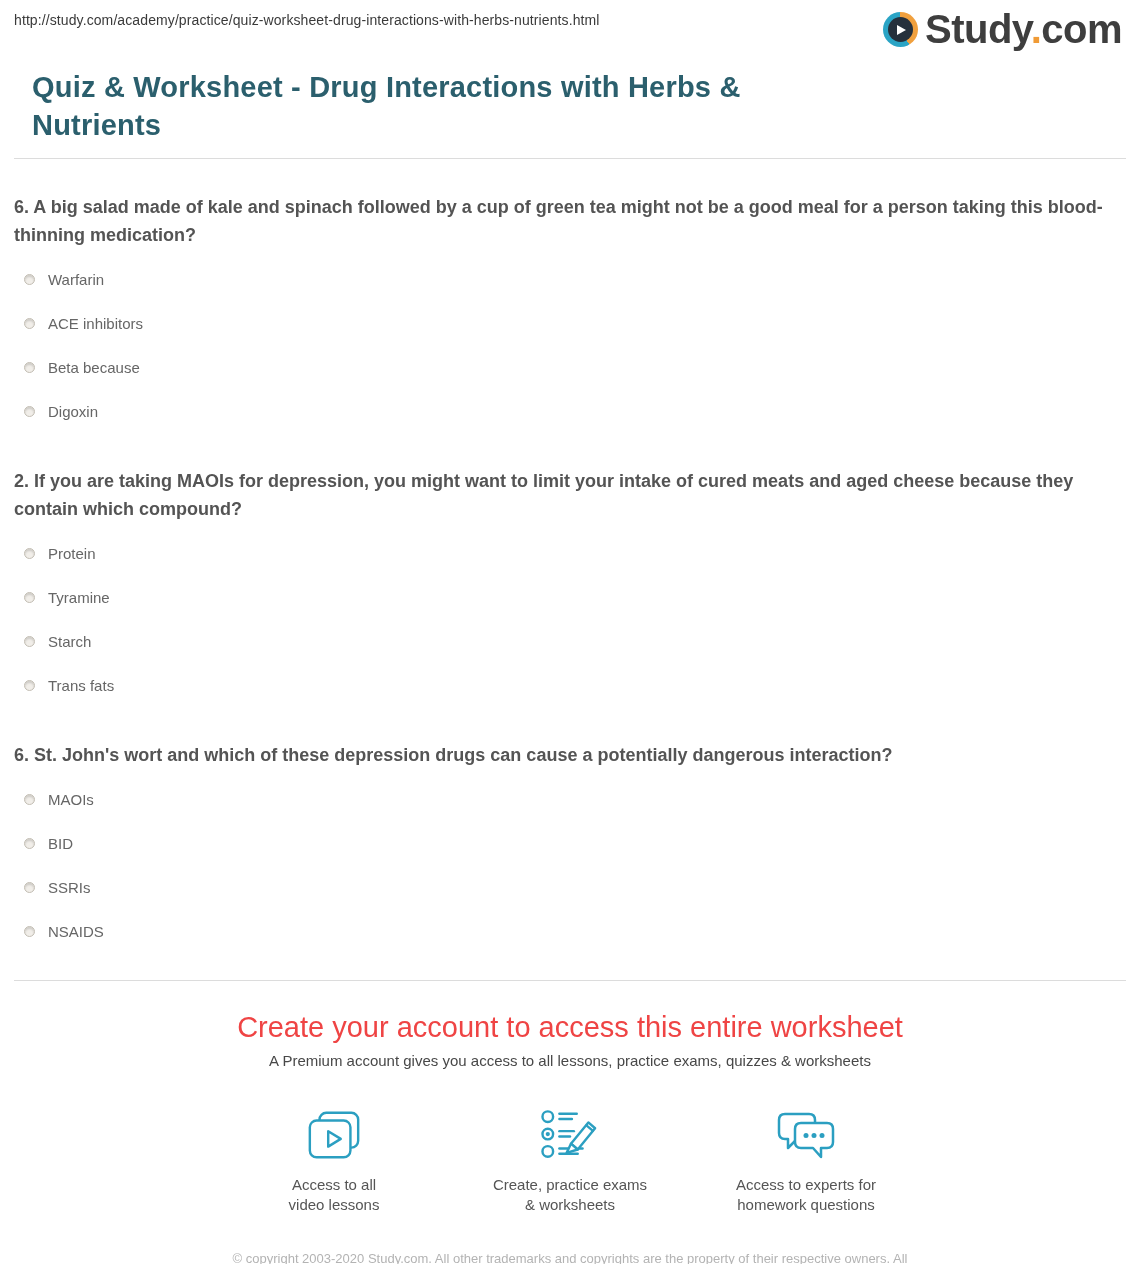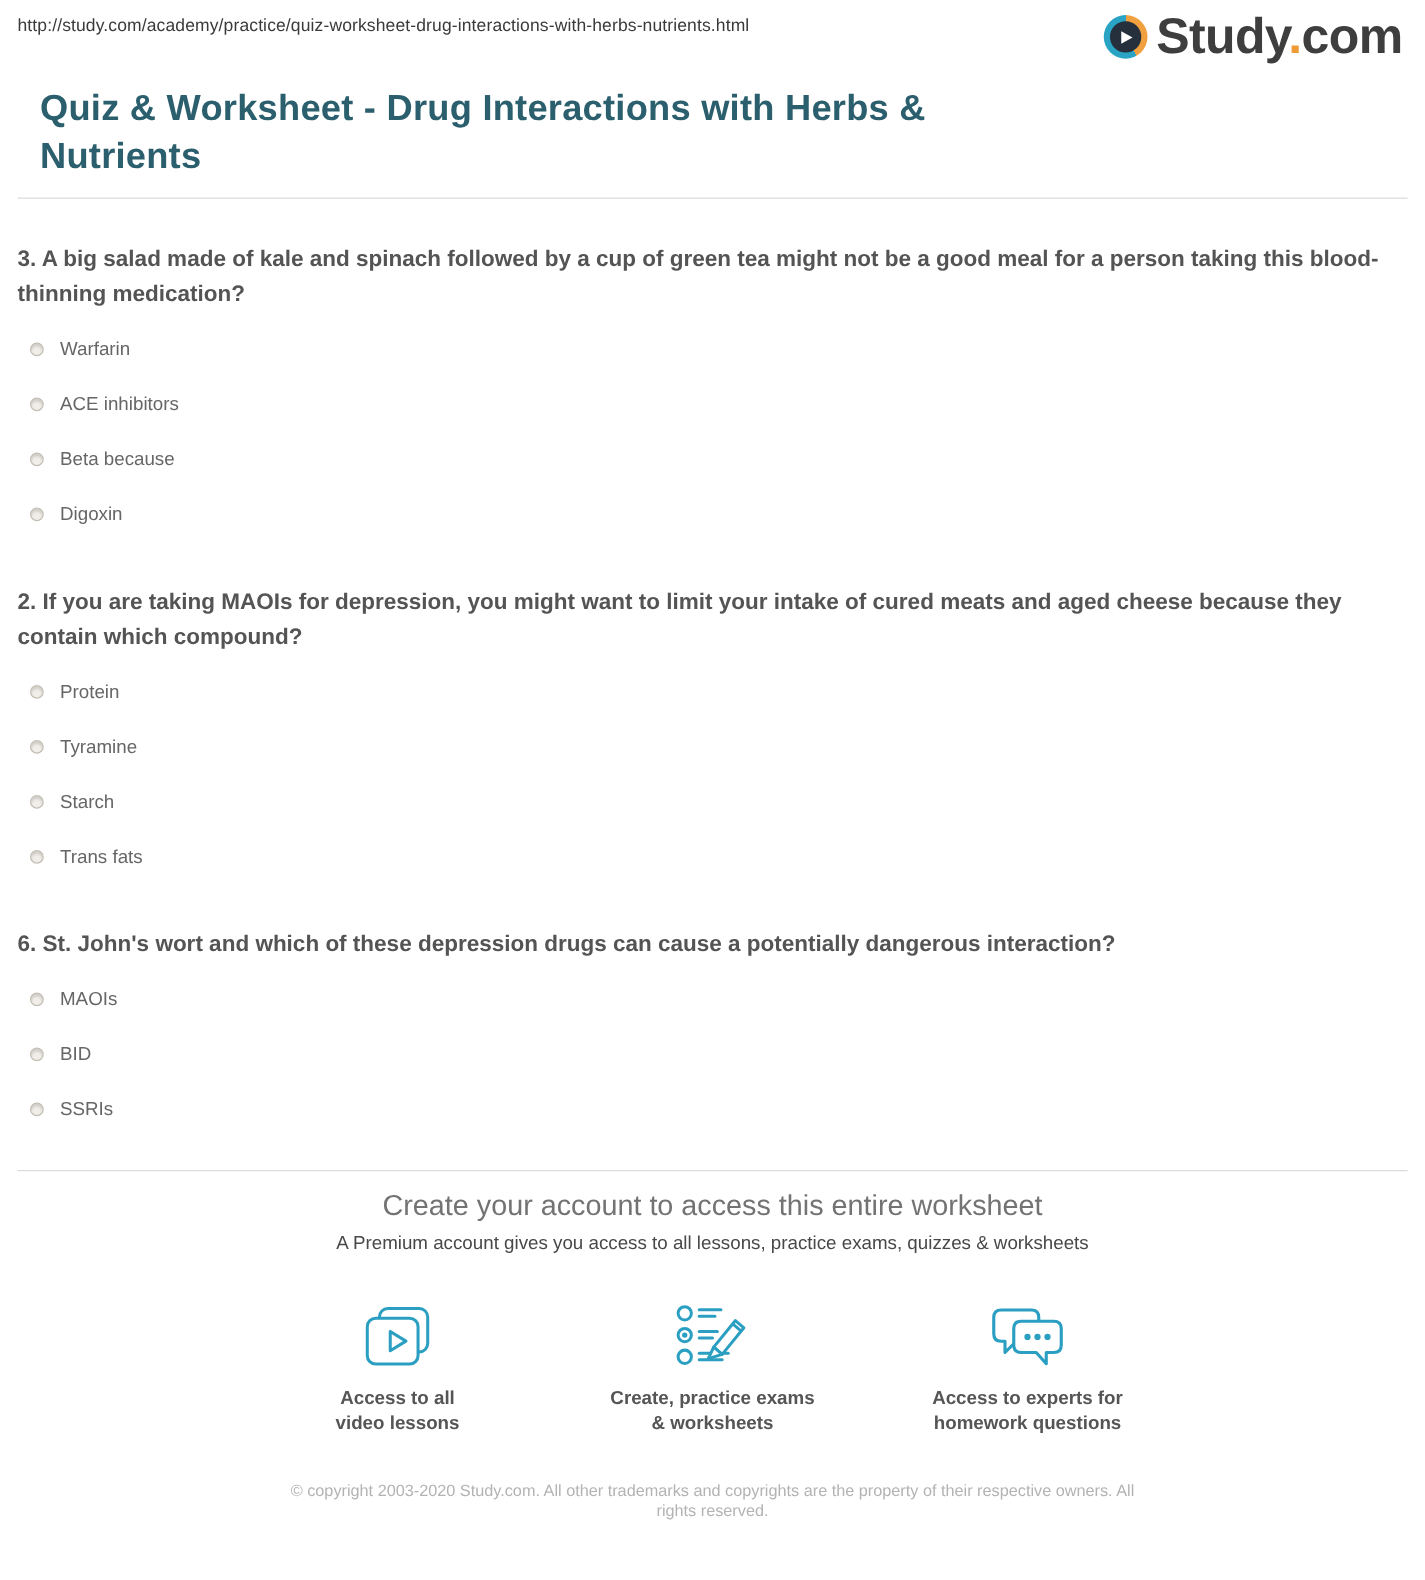--- a/index.html
+++ b/index.html
@@ -75,36 +75,35 @@
     box-shadow: inset 0 2px 2px rgba(0,0,0,0.14);
     flex: 0 0 auto;
   }
   .option-label { margin-left: 13px; font-size: 15px; color: #666; }
 
   
   .signup { text-align: center; }
   .signup .divider { margin-top: 27px; }
   .signup-heading {
     display: inline-block;
-    margin-top: 14px;
-    font-size: 23px; font-weight: normal;
-    color: #737373;
+    margin-top: 30px;
+    font-size: 29px; font-weight: normal;
+    color: #ef4444;
     cursor: pointer;
   }
   .signup-sub {
     margin-top: 8px;
     font-size: 15px; color: #484848;
   }
 
   
   .features {
     margin-top: 36px;
     display: flex; justify-content: center;
-    gap: 52px;
-    font-weight: bold;
+    gap: 36px;
   }
   .feature { width: 200px; text-align: center; }
   .feature-icon { height: 58px; display: flex; align-items: flex-end; justify-content: center; }
   .feature-icon svg { display: block; }
   .feature-label { margin-top: 12px; font-size: 15px; line-height: 20px; color: #555; }
 
   
   .copyright {
     margin: 36px auto 0 auto;
     max-width: 700px;
@@ -132,21 +131,21 @@
     <span class="logo-text"><span>Study</span><span class="dot">.</span><span>com</span></span>
   </a>
 </div>
 
 <h1 class="page-title">Quiz &amp; Worksheet - Drug Interactions with Herbs &amp; Nutrients</h1>
 <hr class="divider">
 
 <div class="quiz">
 
   <div class="question-block">
-    <div class="question-text">3. A big salad made of kale and spinach followed by a cup of green tea might not be a good meal for a person taking this blood-thinning medication?</div>
+    <div class="question-text">6. A big salad made of kale and spinach followed by a cup of green tea might not be a good meal for a person taking this blood-thinning medication?</div>
     <div class="options">
       <div class="option-row">
         <span class="radio"></span>
         <span class="option-label">Warfarin</span>
       </div>
       <div class="option-row">
         <span class="radio"></span>
         <span class="option-label">ACE inhibitors</span>
       </div>
       <div class="option-row">
@@ -189,20 +188,24 @@
         <span class="radio"></span>
         <span class="option-label">MAOIs</span>
       </div>
       <div class="option-row">
         <span class="radio"></span>
         <span class="option-label">BID</span>
       </div>
       <div class="option-row">
         <span class="radio"></span>
         <span class="option-label">SSRIs</span>
+      </div>
+      <div class="option-row">
+        <span class="radio"></span>
+        <span class="option-label">NSAIDS</span>
       </div>
     </div>
   </div>
 
 </div>
 
 <div class="signup">
   <hr class="divider">
   <div>
     <span class="signup-heading">Create your account to access this entire worksheet</span>

